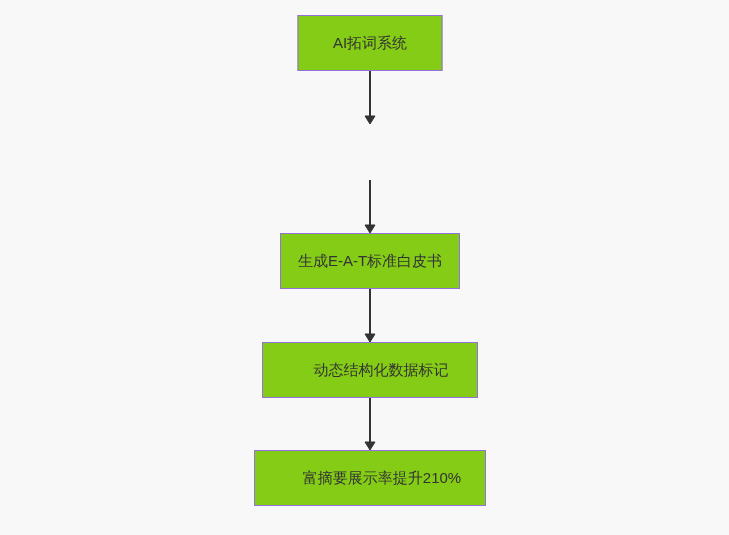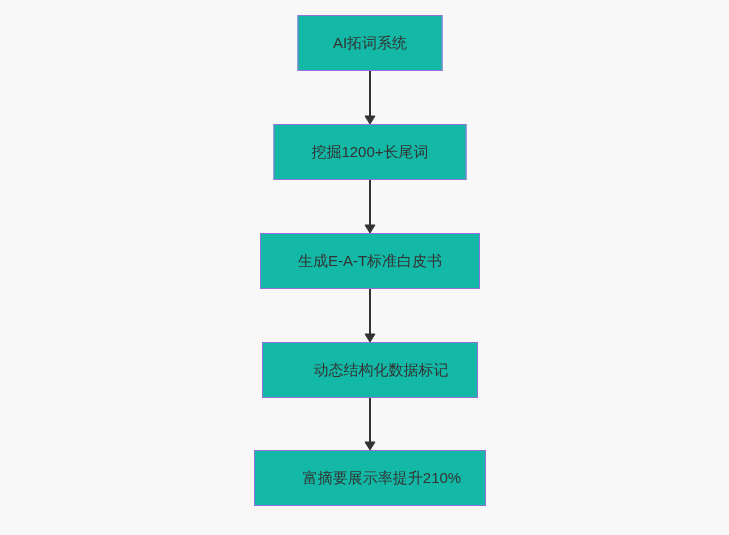--- a/index.html
+++ b/index.html
@@ -17,33 +17,33 @@
     position: relative;
     width: 729px;
     height: 535px;
   }
   .node {
     position: absolute;
     left: 370px;
     transform: translateX(-50%);
     height: 56px;
     box-sizing: border-box;
-    background: #14b8a6;
+    background: #84cc16;
     border: 1px solid #9370DB;
     color: #333333;
     font-size: 15px;
     display: flex;
     align-items: center;
     justify-content: center;
     text-align: center;
     white-space: nowrap;
   }
   .n1 { top: 15px;  width: 145px; }
   .n2 { top: 124px; width: 193px; }
-  .n3 { top: 233px; width: 220px; }
+  .n3 { top: 233px; width: 180px; }
   .n4 { top: 342px; width: 216px; padding-left: 22px; }
   .n5 { top: 450px; width: 232px; padding-left: 24px; }
   .edges {
     position: absolute;
     top: 0;
     left: 0;
     width: 729px;
     height: 535px;
     pointer-events: none;
   }
@@ -77,23 +77,20 @@
     <g>
       <line x1="370" y1="398" x2="370" y2="442"></line>
       <polygon points="365,442 375,442 370,450"></polygon>
     </g>
   </svg>
 
   <div class="node n1">
     <span>AI拓词系统</span>
   </div>
 
-  <div class="node n2">
-    <span>挖掘1200+长尾词</span>
-  </div>
 
   <div class="node n3">
     <span>生成E-A-T标准白皮书</span>
   </div>
 
   <div class="node n4">
     <span>动态结构化数据标记</span>
   </div>
 
   <div class="node n5">

